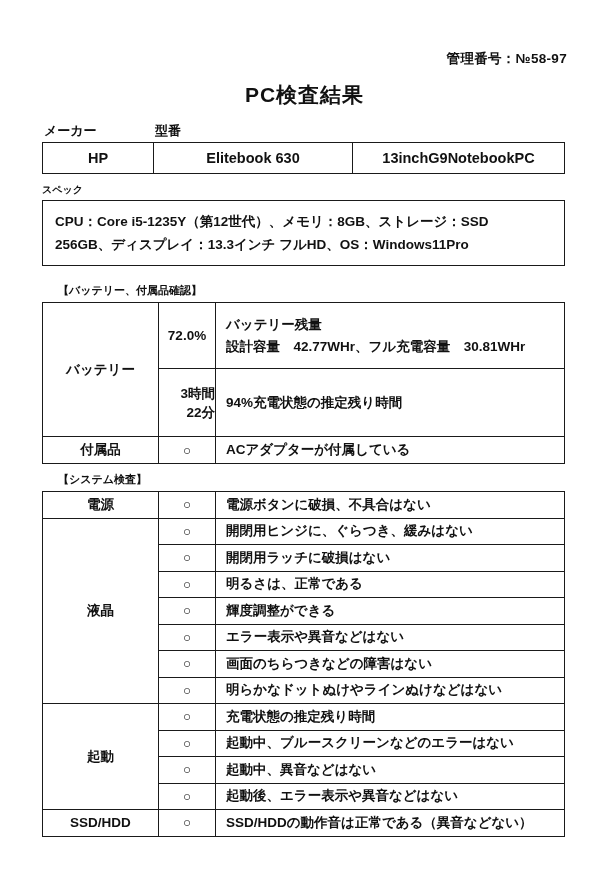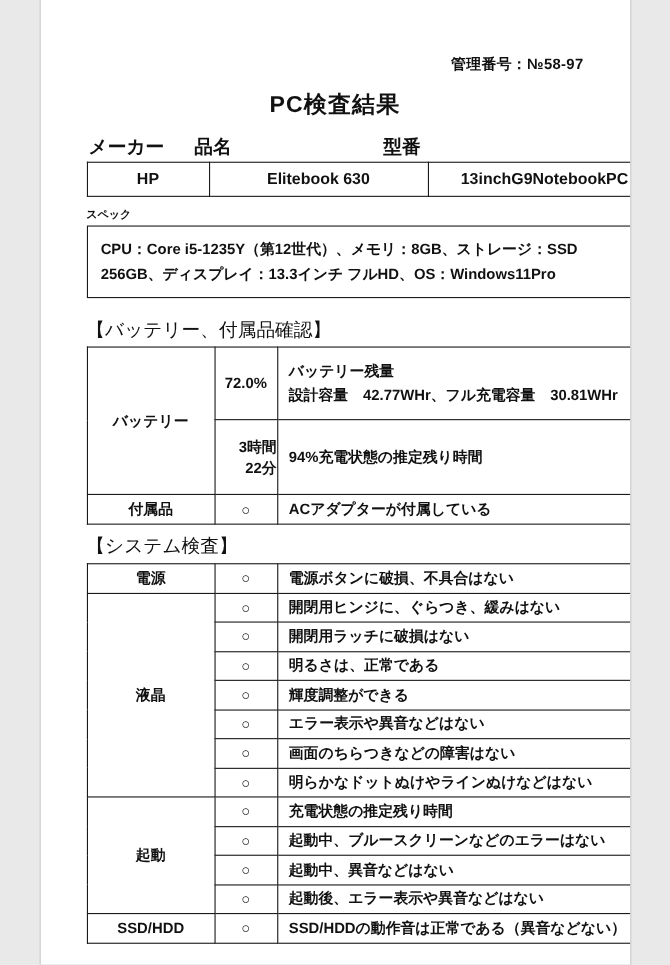--- a/index.html
+++ b/index.html
@@ -1,19 +1,19 @@
 <!DOCTYPE html>
 <html><head>
 <meta charset="utf-8">
 <style>
   * { margin:0; padding:0; box-sizing:border-box; }
   html,body { background:#e9e9e9; }
   .page {
     position:relative;
-    width:536px; height:877px;
+    width:609px; height:877px;
     margin:0 auto;
     background:#ffffff;
     outline:1px solid #cccccc;
     font-family:"Liberation Sans","DejaVu Sans",sans-serif;
     color:#111111;
     overflow:hidden;
   }
   .content { padding:50px 42px 0 42px; }
 
   .doc-number {
@@ -24,21 +24,21 @@
   }
   .title {
     text-align:center;
     font-size:21px;
     font-weight:bold;
     margin-top:13px;
     letter-spacing:1px;
   }
 
   .product-labels { display:flex; margin-top:13px; }
-  .product-labels .lbl { font-size:17px; font-weight:bold; padding-left:2px; }
+  .product-labels .lbl { font-size:13px; font-weight:bold; padding-left:2px; }
   .product-labels .lbl:nth-child(1){ width:111px; }
   .product-labels .lbl:nth-child(2){ width:199px; }
   .product-labels .lbl:nth-child(3){ width:213px; }
 
   table { border-collapse:collapse; table-layout:fixed; width:523px; }
   td { border:1.6px solid #1a1a1a; vertical-align:middle; }
 
   .product-table { margin-top:2px; }
   .product-table td {
     height:31px; text-align:center;
@@ -48,21 +48,21 @@
   .spec-label { margin-top:9px; font-size:10px; font-weight:bold; }
   .spec-box {
     margin-top:3px;
     border:1.6px solid #1a1a1a;
     width:523px; min-height:64px;
     padding:9px 16px 9px 12px;
     font-size:13.5px; font-weight:bold;
     line-height:23px;
   }
 
-  .section-heading { font-size:17px; font-weight:normal; }
+  .section-heading { font-size:11px; font-weight:bold;margin-left:16px; }
   .sh-battery { margin-top:17px; }
   .sh-system  { margin-top:8px; }
 
   .check-table { margin-top:4px; }
   .check-table td { font-weight:bold; font-size:13.5px; }
   .cell-cat  { text-align:center; }
   .cell-mark { text-align:center; font-size:14px; font-weight:normal; }
   .cell-desc { padding-left:10px; }
 
   .battery-table .row-tall-1 td { height:66px; }
@@ -86,21 +86,20 @@
 
 <div class="page">
   <div class="content">
 
     <div class="doc-number">管理番号：№58-97</div>
 
     <div class="title">PC検査結果</div>
 
     <div class="product-labels">
       <div class="lbl">メーカー</div>
-      <div class="lbl">品名</div>
       <div class="lbl">型番</div>
     </div>
 
     <table class="product-table">
       <colgroup>
           <col style="width:111px">
           <col style="width:199px">
           <col>
         </colgroup>
       <tbody>

